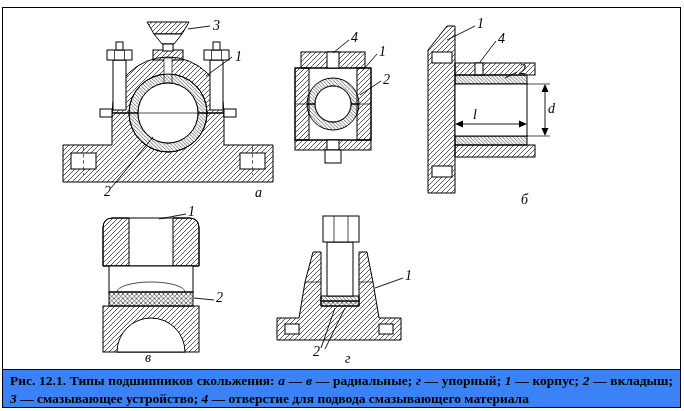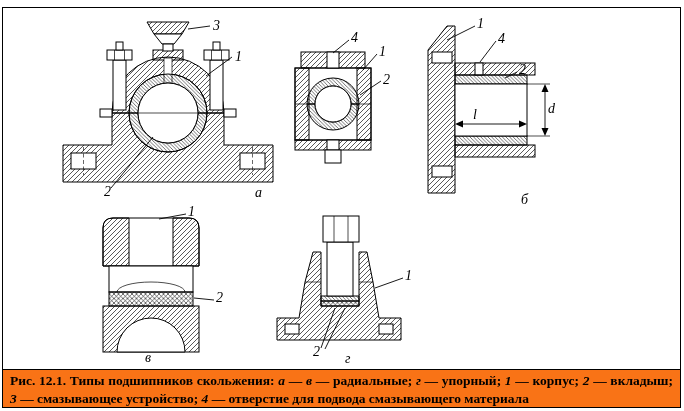--- a/index.html
+++ b/index.html
@@ -15,21 +15,21 @@
   .canvas { position:relative; width:100%; height:361px; overflow:hidden; }
   .canvas svg { position:absolute; }
   #svg-a   { left:52px;  top:6px;   }
   #svg-mid { left:280px; top:22px;  }
   #svg-b   { left:414px; top:4px;   }
   #svg-v   { left:84px;  top:196px; }
   #svg-g   { left:258px; top:200px; }
   .caption {
     border-top:1px solid #000; height:38px; padding:2px 7px 0 7px;
     font-size:13.5px; font-weight:bold; line-height:1.32;
-    text-align:justify; background:#f97316;
+    text-align:justify; background:#3b82f6;
   }
   .caption .it { font-style:italic; }
   svg text {
     font-family:"Liberation Serif", serif; font-style:italic;
     font-size:14px; fill:#000; font-weight:normal;
   }
   .h1f { fill:url(#h1); stroke:#000; stroke-width:1; }
   .h2f { fill:url(#h2); stroke:#000; stroke-width:1; }
   .hxf { fill:url(#hx); stroke:#000; stroke-width:1; }
   .wf  { fill:#fff; stroke:#000; stroke-width:1; }

